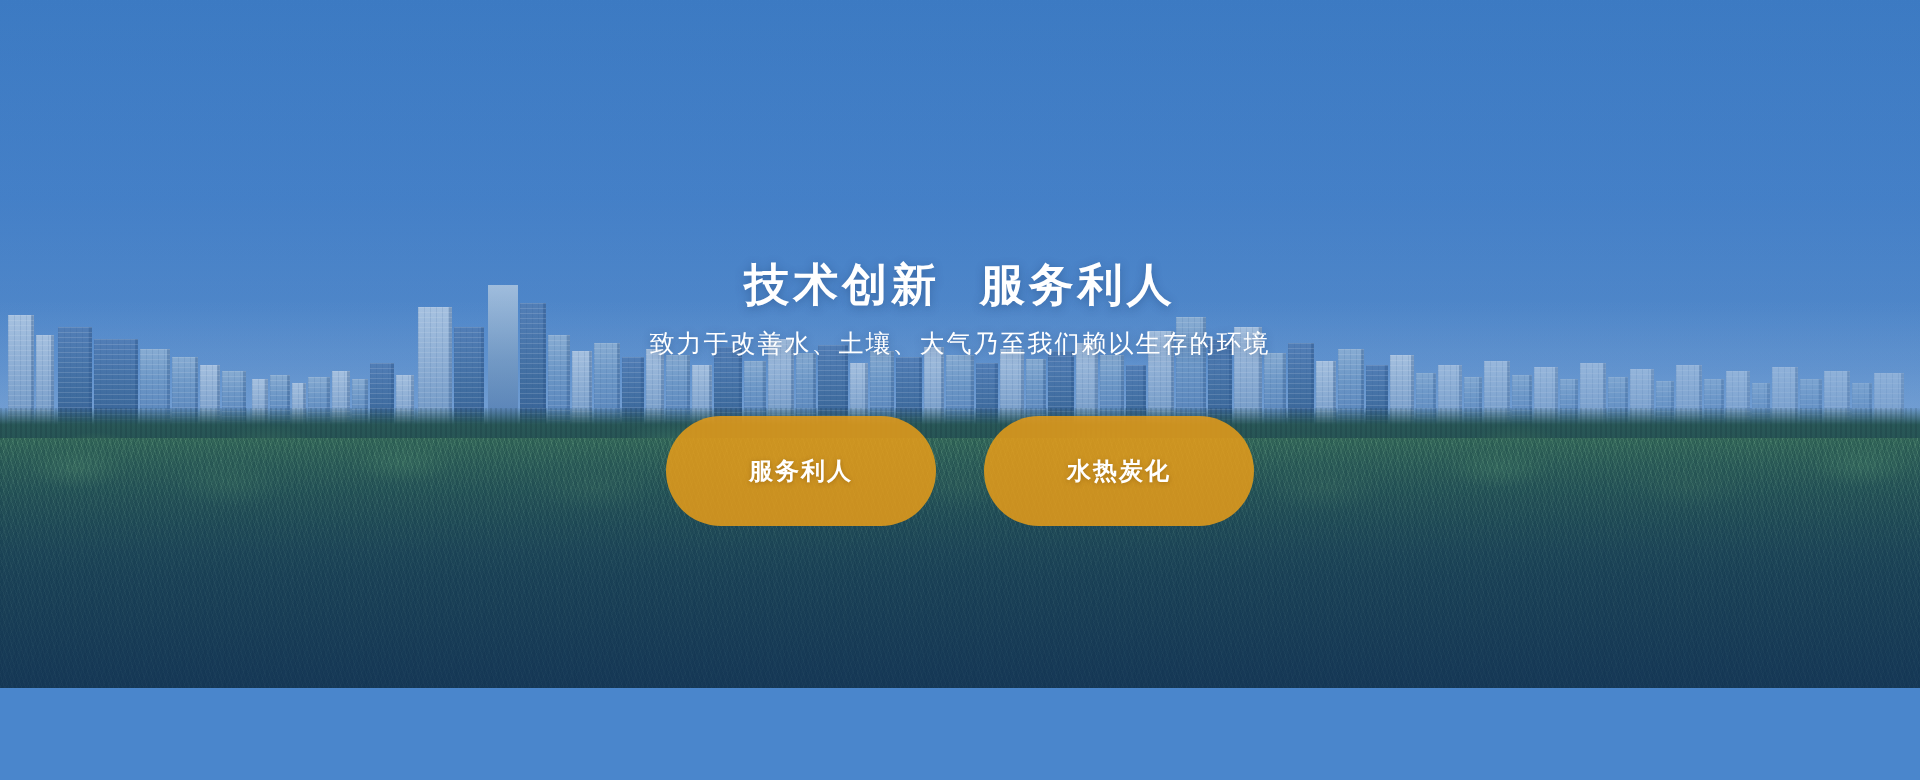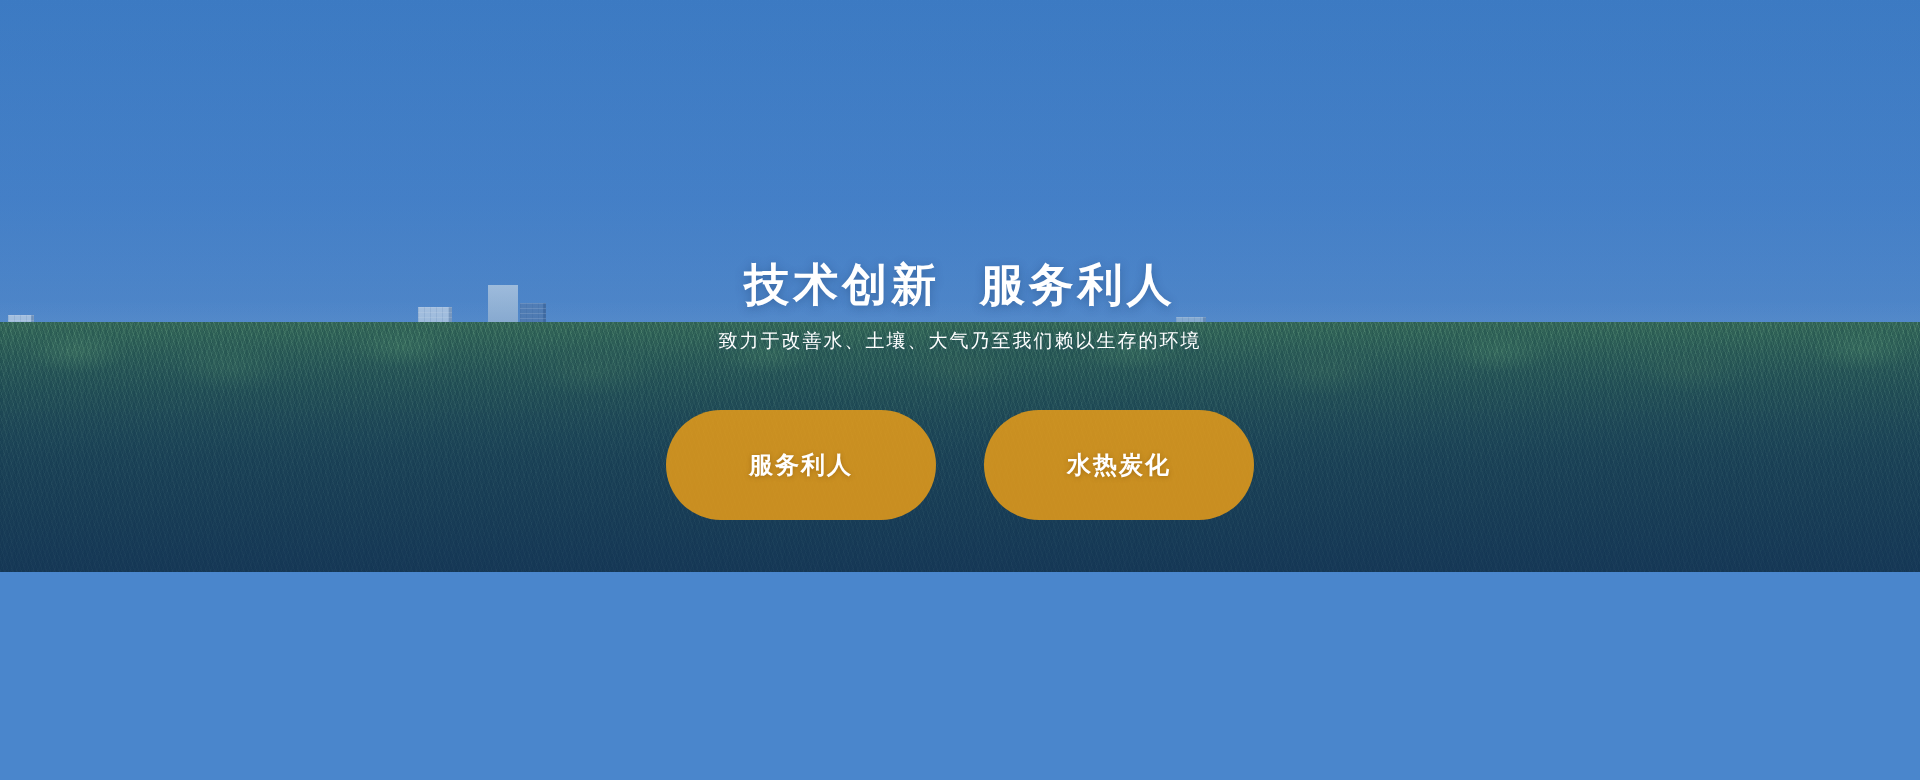--- a/index.html
+++ b/index.html
@@ -4,21 +4,21 @@
 <title>Hero Banner</title>
 <style>
   * { margin:0; padding:0; box-sizing:border-box; }
   html,body{
     width:1920px; height:780px; overflow:hidden;
     font-family:"DejaVu Sans","Liberation Sans",sans-serif;
     background:#4a86cc;
   }
 
   .stage{
-    position:relative; width:1920px; height:572px; overflow:hidden;padding-left:27px;
+    position:relative; width:1920px; height:688px; overflow:hidden;padding-left:27px;
   }
 
   
   .sky{
     position:absolute; left:0; top:0; width:1920px; height:470px;
     background:linear-gradient(180deg,#3f7ec6 0%,#4a87ce 42%,#5e95d3 78%,#7fabdc 100%);
   }
   .sky-haze{
     position:absolute; left:0; top:300px; width:1920px; height:170px;
     background:linear-gradient(180deg,rgba(255,255,255,0) 0%,rgba(200,222,244,.40) 100%);
@@ -147,21 +147,21 @@
   }
   .headline{
     margin-top:262px;
     font-size:45px; font-weight:bold; color:#ffffff;
     letter-spacing:4px; line-height:1;
     text-shadow:0 2px 10px rgba(20,50,95,.35);
     white-space:pre;
   }
   .subhead{
     margin-top:24px;
-    font-size:19px; font-weight:normal; color:#ffffff;
+    font-size:25px; font-weight:normal; color:#ffffff;
     letter-spacing:2px; line-height:1;
     text-shadow:0 2px 8px rgba(20,50,95,.40);
     white-space:pre;
   }
 
   .pills{
     margin-top:60px;
     display:flex; gap:48px; align-items:center;
   }
   .pill{

